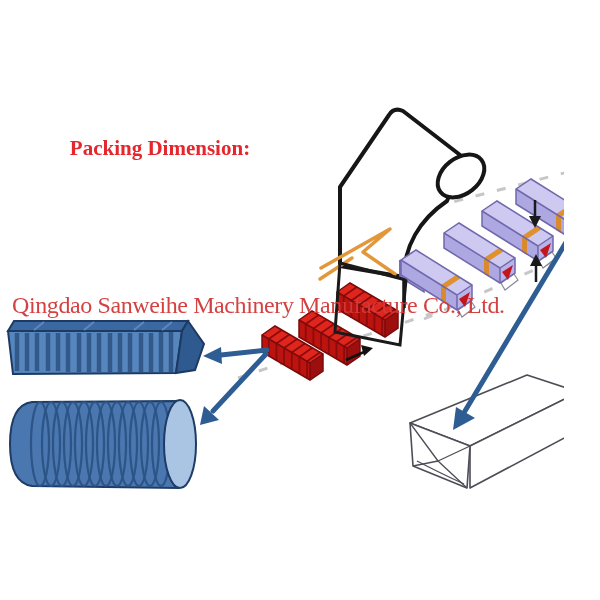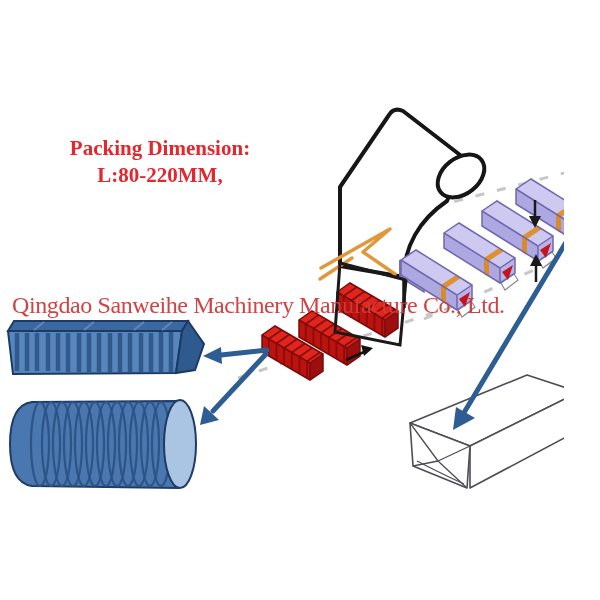--- a/index.html
+++ b/index.html
@@ -148,18 +148,17 @@
     </g>
 
     <g>
       <path d="M574,218 L465,400" stroke="#2d5d92" stroke-width="5" stroke-linecap="round" fill="none"></path>
       <polygon points="453,419 456,396 475,407" fill="#2d5d92"></polygon>
     </g>
   </svg>
 
   <div class="packing-text">
     <div>Packing Dimension:</div>
-    <div>L:80-220MM,</div>
   </div>
 
   <div class="watermark">Qingdao Sanweihe Machinery Manufacture Co., Ltd.</div>
 
 </div>
 
 </body></html>

